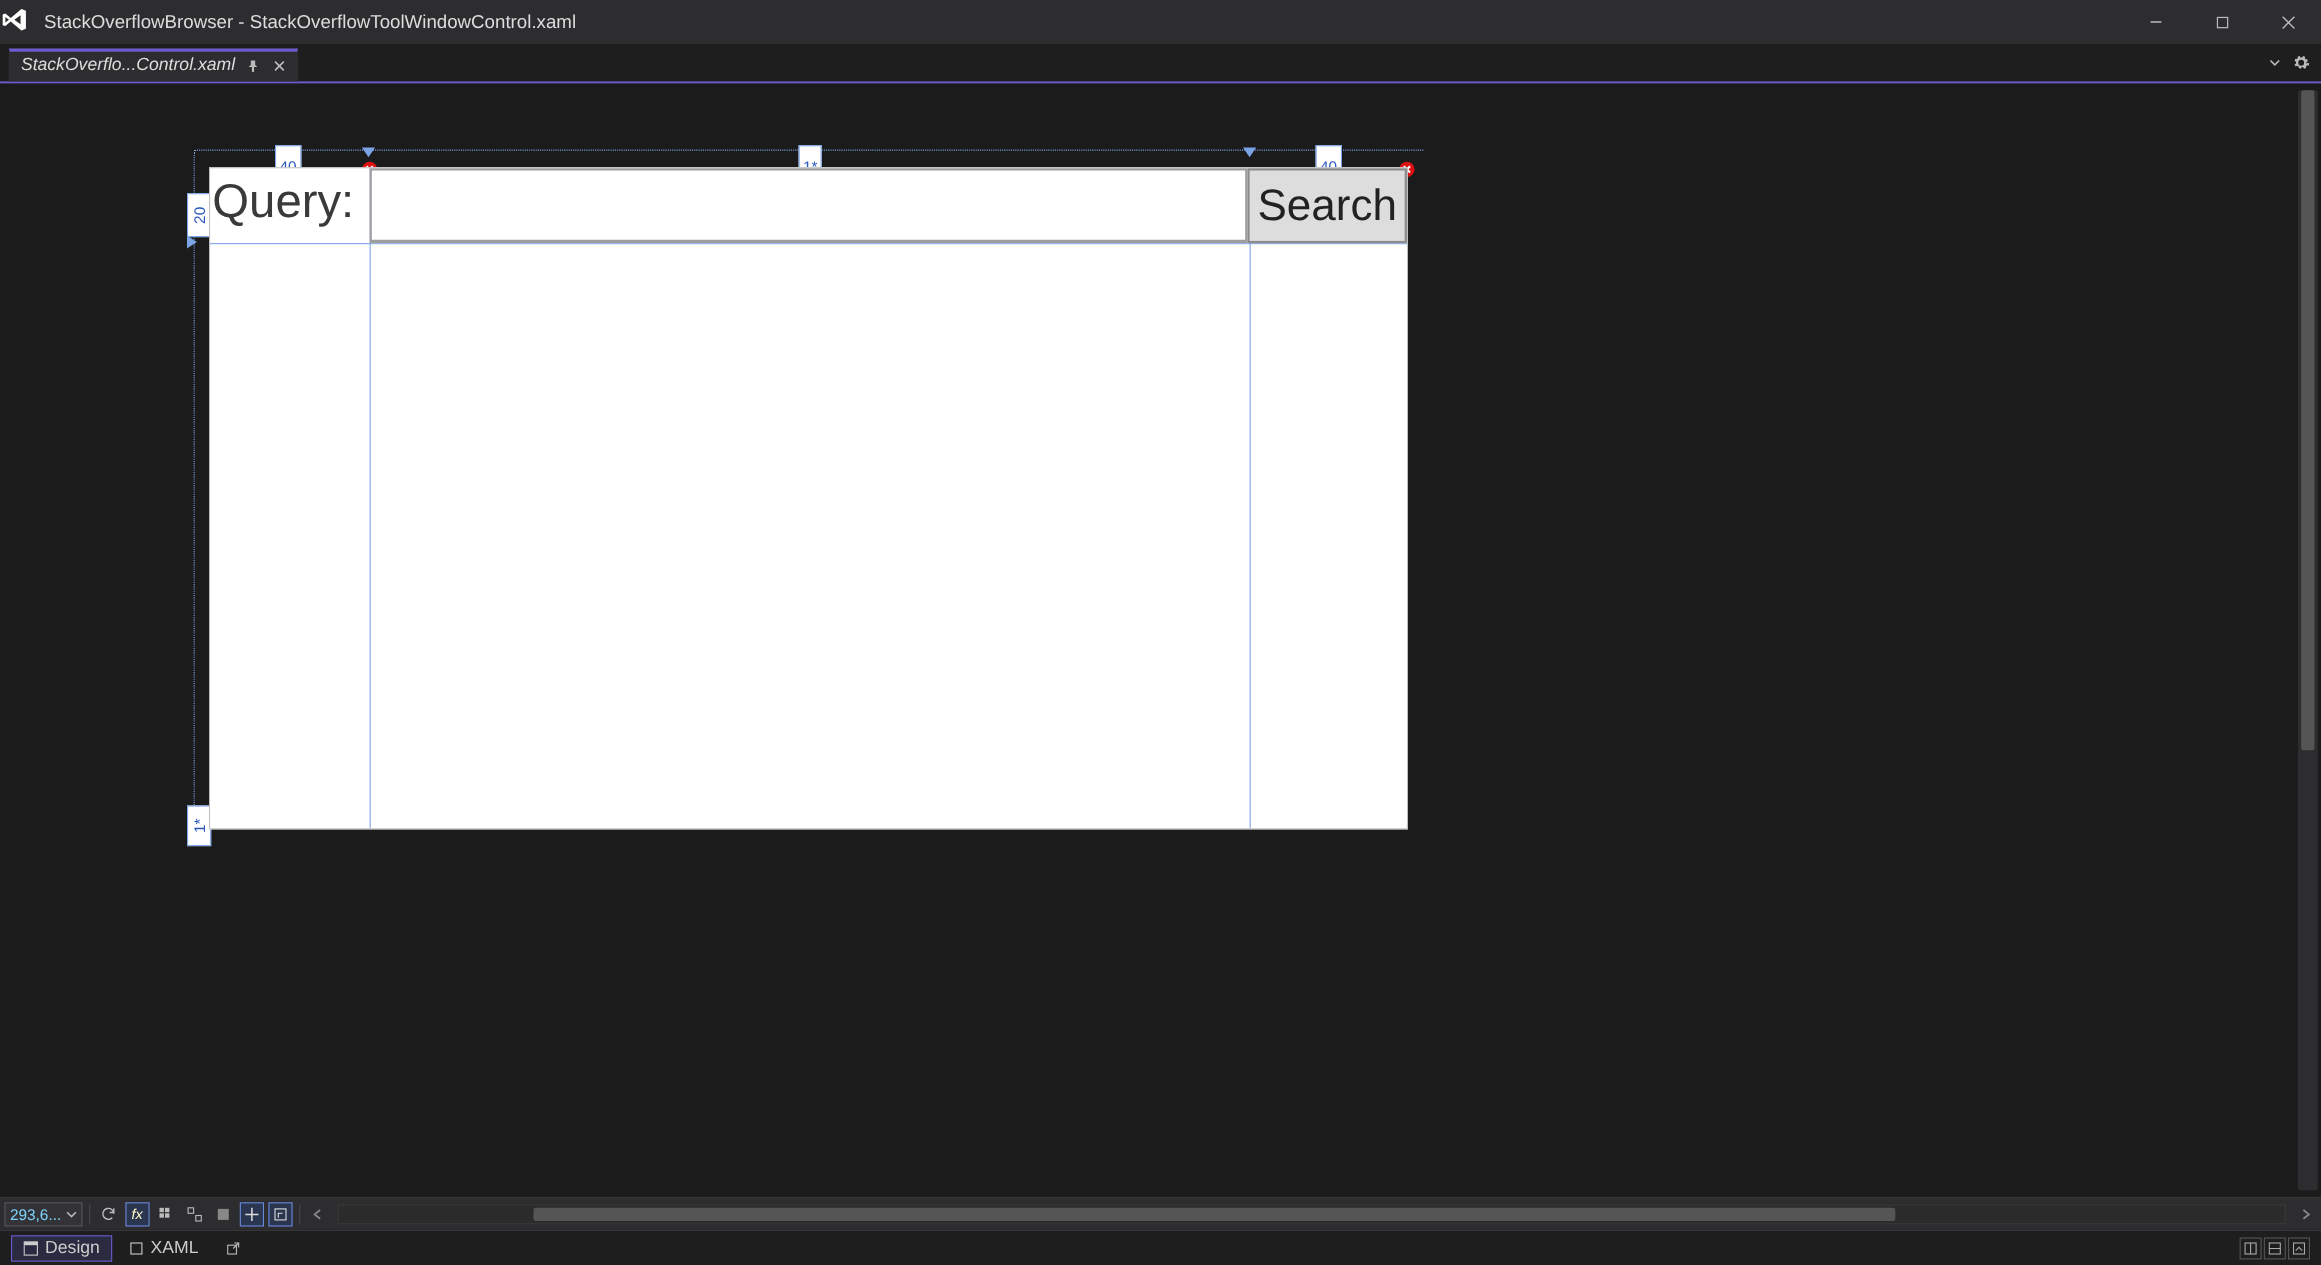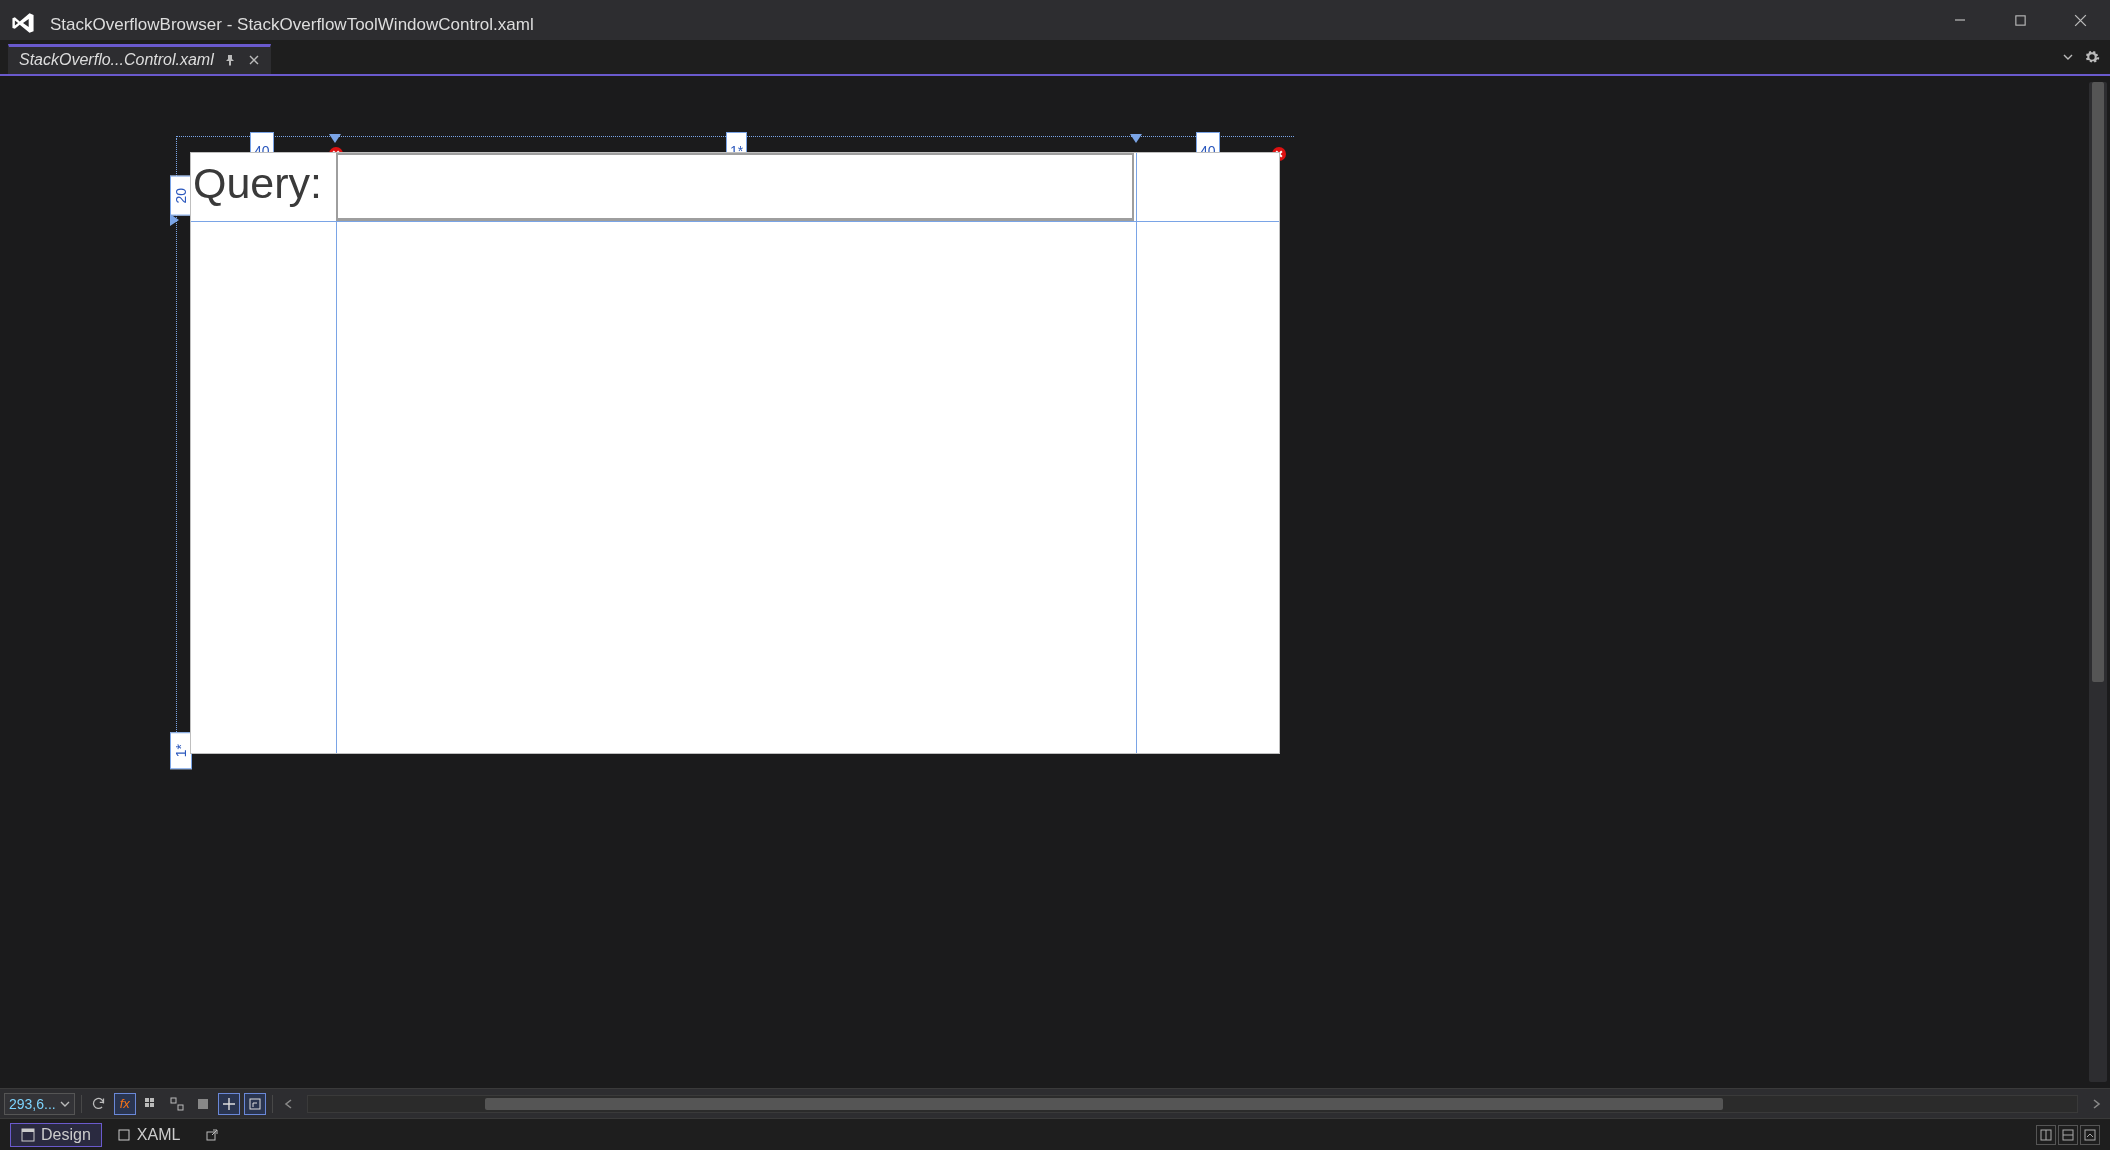--- a/index.html
+++ b/index.html
@@ -1,20 +1,20 @@
 <!DOCTYPE html>
 <html><head>
 <meta charset="utf-8">
 <style>
   * { box-sizing: border-box; margin: 0; padding: 0; }
   html, body { width: 100%; height: 100%; font-family: "Segoe UI", Arial, sans-serif; background: #1e1e1e; overflow: hidden; }
   body { display: flex; flex-direction: column; }
 
   
-  .titlebar { height: 40px; background: #2d2d30; display: flex; align-items: flex-end; color: #ccc; padding-left: 10px; justify-content: space-between; }
+  .titlebar { height: 40px; background: #2d2d30; display: flex; align-items: center; color: #ccc; justify-content: space-between; }
   .titlebar-left { display: flex; align-items: center; gap: 14px; }
   .titlebar-title { font-size: 17px; color: #ddd; }
   .titlebar-right { display: flex; align-items: center; }
   .titlebar-btn { width: 60px; height: 40px; display: flex; align-items: center; justify-content: center; color: #bbb; }
   .titlebar-btn svg { stroke: #bbb; fill: none; stroke-width: 1.2; }
 
   
   .tabshelf { height: 36px; display: flex; align-items: flex-end; background: #1e1e1e; position: relative; font-style: italic; }
   .tabshelf-inner { display:flex; align-items:flex-end; height:100%; padding-left:8px; flex:1; border-bottom: 2px solid #6a5acd; }
   .doc-tab { height: 30px; display: flex; align-items: center; background: #68217a00; border: 1px solid transparent; border-top: 3px solid #6a5acd; background:#2d2d30; padding: 0 8px 0 10px; color: #ddd; font-size: 16px; gap:8px; }
@@ -161,20 +161,21 @@
 
       <div class="canvas">
 
         <div class="guide v" style="left:145px;"></div>
         <div class="guide v" style="left:945px;"></div>
 
         <div class="guide h" style="top:68px;"></div>
 
         <div class="query-label">Query:</div>
         <div class="textbox" value=""></div>
+        <div class="search-btn">Search</div>
       </div>
     </div>
 
     <div class="scrollbar-v">
         <div class="thumb"></div>
       </div>
   </div>
 </div>
 
 <div class="designer-toolbar">
@@ -186,21 +187,21 @@
         </svg>
     </span>
   </div>
   <div class="tb-sep"></div>
   <div class="tb-icon">
       <svg width="15" height="15" viewBox="0 0 24 24">
         <path d="M20 12a8 8 0 10-2.3 5.6M20 4v6h-6" stroke="#bbb" fill="none" stroke-width="2"></path>
       </svg>
     </div>
   <div class="tb-icon sel">
-      <span style="font-style:italic;color:#f97316;font-size:13px">fx</span>
+      <span style="font-style:italic;color:#fef9c3;font-size:13px">fx</span>
     </div>
   <div class="tb-icon">
       <svg width="14" height="14" viewBox="0 0 14 14">
         <rect x="1" y="1" width="4" height="4" fill="#bbb"></rect>
         <rect x="6" y="1" width="4" height="4" fill="#bbb"></rect>
         <rect x="1" y="6" width="4" height="4" fill="#bbb"></rect>
         <rect x="6" y="6" width="4" height="4" fill="#bbb"></rect>
       </svg>
     </div>
   <div class="tb-icon">

